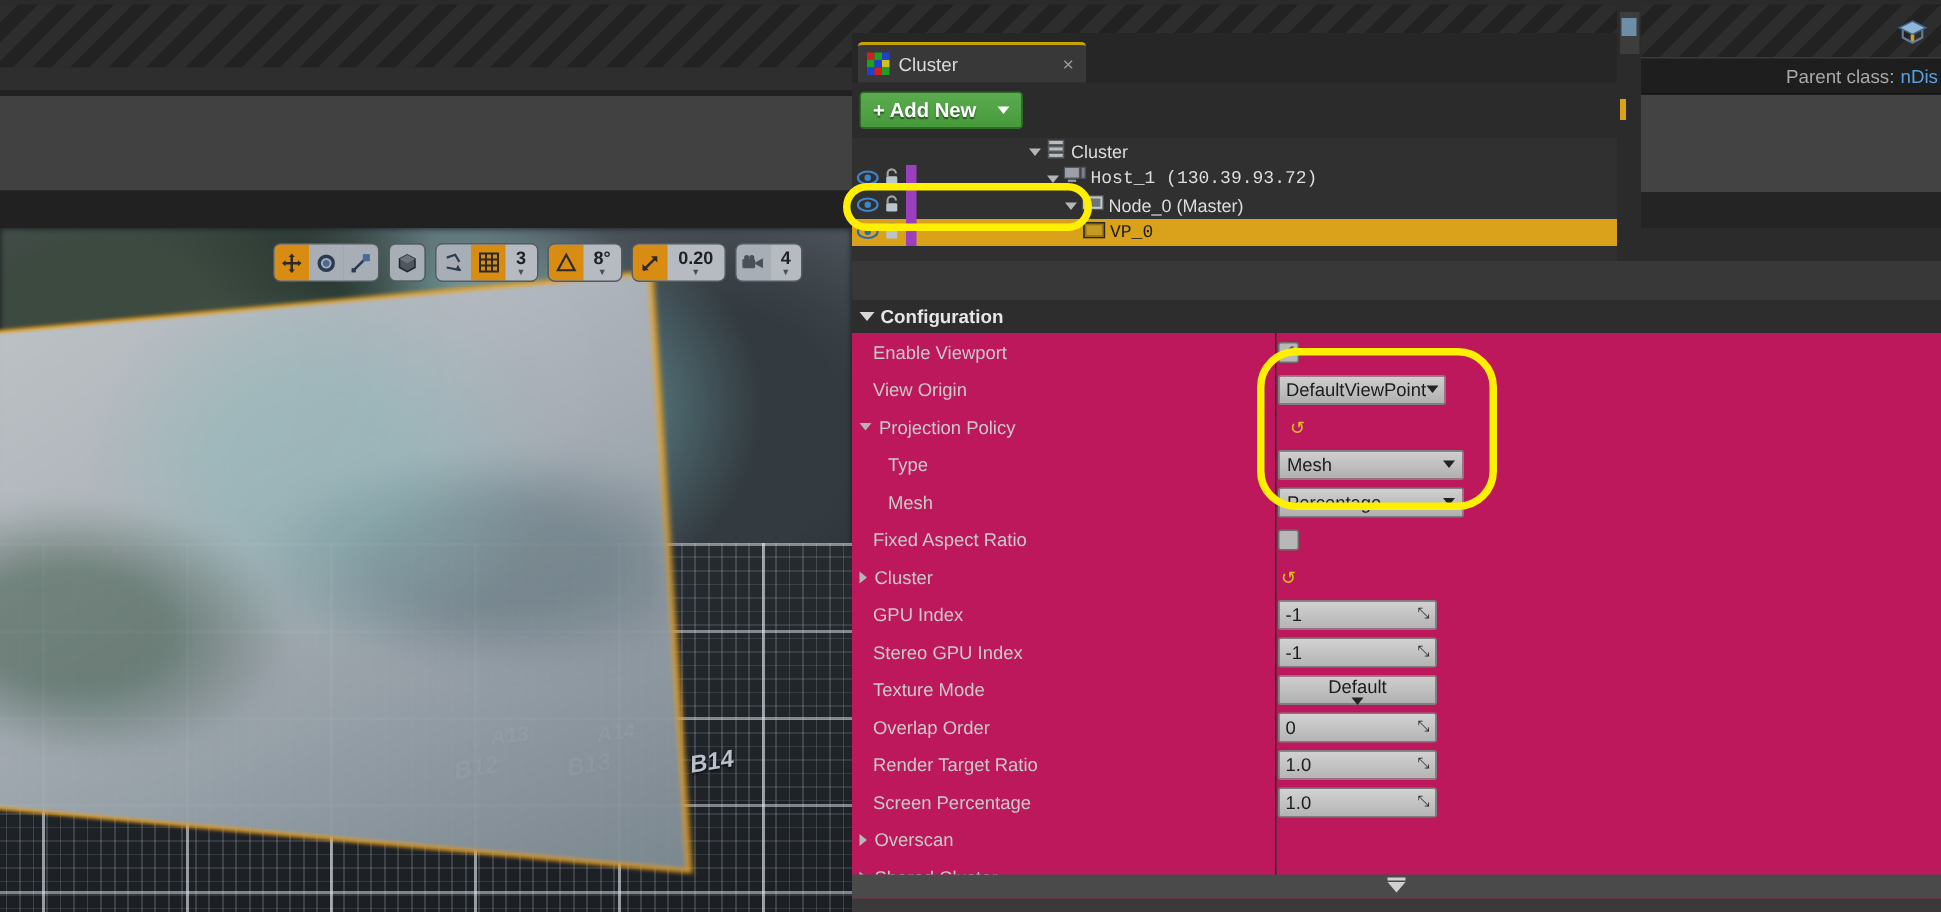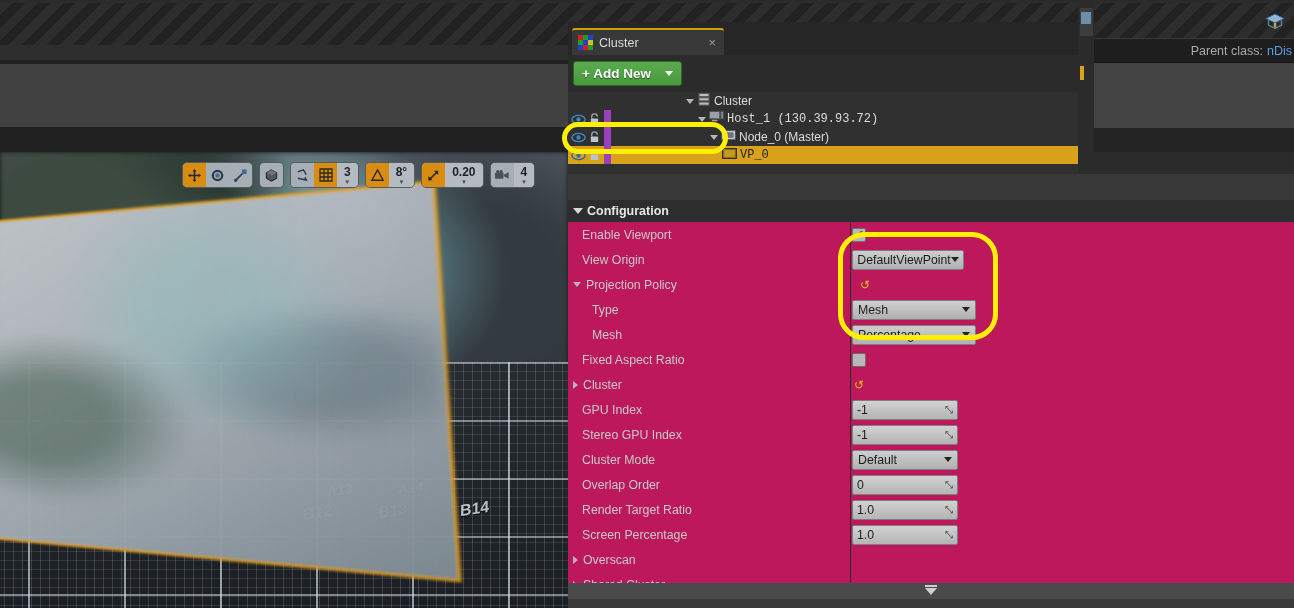--- a/index.html
+++ b/index.html
@@ -577,24 +577,24 @@
           </span>
           <span class="pval" style="left: 284px;">
             <span class="numbox" style="width: 106px;">
               <span>-1</span>
               <span class="spin">⤡</span>
             </span>
           </span>
         </div>
         <div class="prow">
           <span class="pname" style="margin-left: 14px;">
-            <span>Cluster Mode</span>
-          </span>
-          <span class="pval" style="left: 284px;">
-            <span class="combo" style="width: 106px;">
+            <span>Texture Mode</span>
+          </span>
+          <span class="pval" style="left: 284px;">
+            <span class="combo" style="width: 106px; flex-direction: column;">
               <span>Default</span>
               <span class="caret-dn"></span>
             </span>
           </span>
         </div>
         <div class="prow">
           <span class="pname" style="margin-left: 14px;">
             <span>Overlap Order</span>
           </span>
           <span class="pval" style="left: 284px;">

